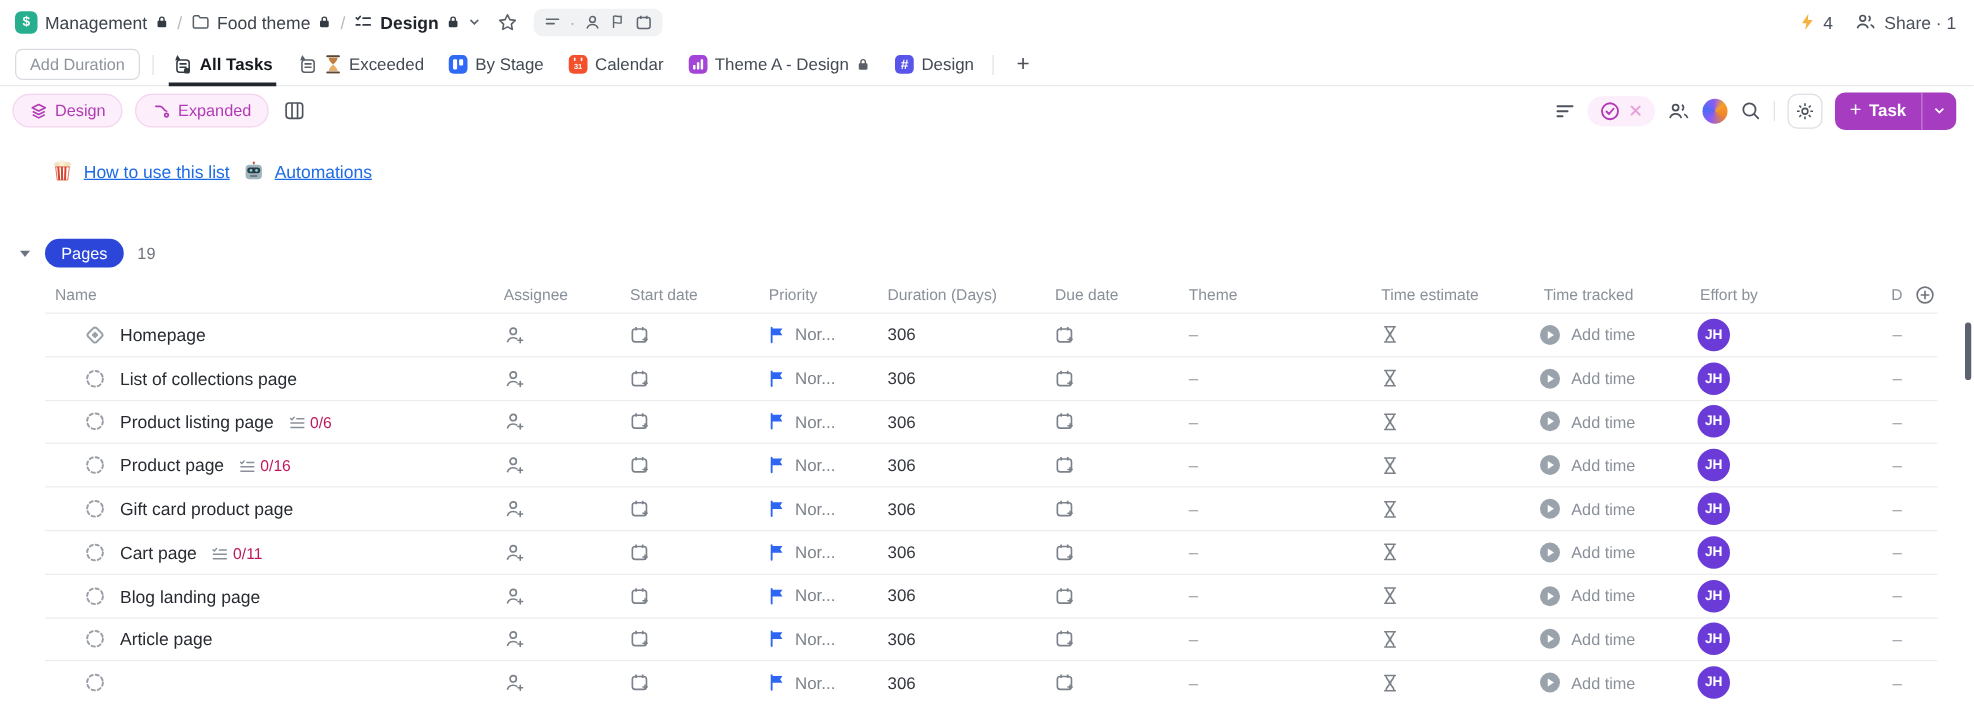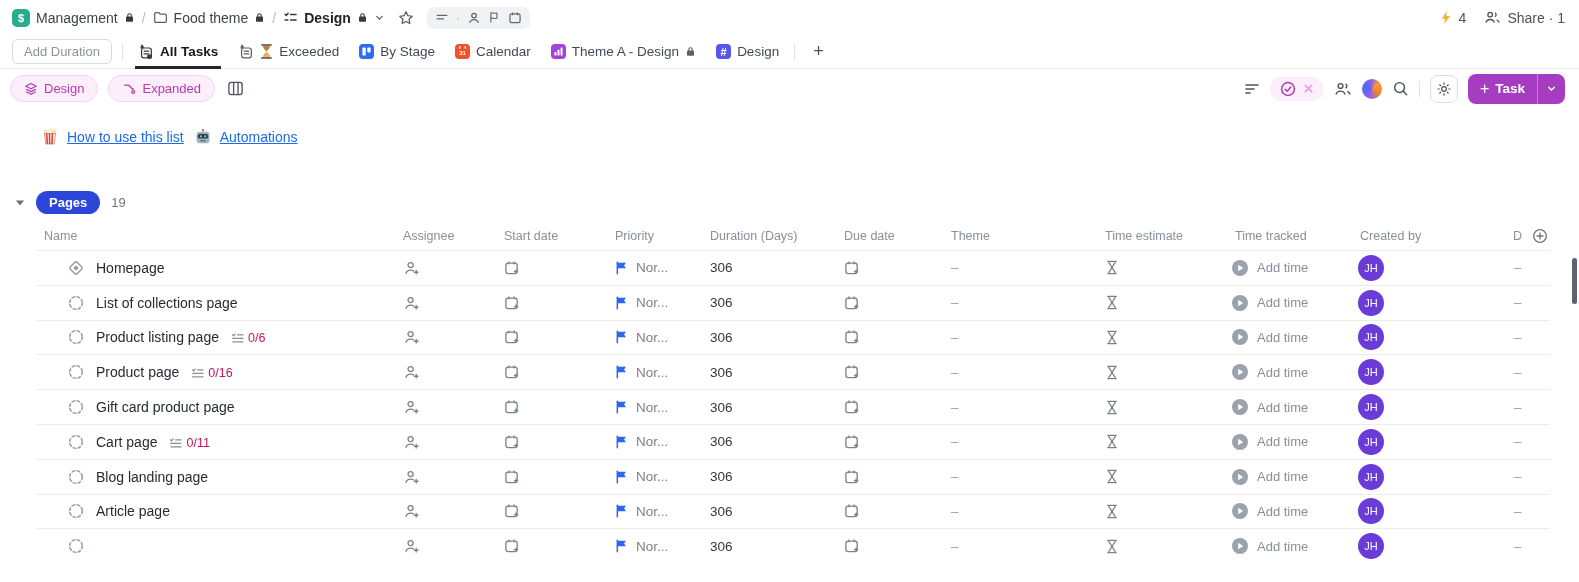--- a/index.html
+++ b/index.html
@@ -47,41 +47,41 @@
   .task-div { width:1px; background:rgba(255,255,255,.35); }
   .task-caret { display:flex; align-items:center; padding:0 8px; }
 
   
   .doclinks { margin:20px 0 0 42px; display:flex; flex-direction:row; gap:11px; }
   .doclink-row { display:flex; align-items:center; gap:9px; }
   .doclink { color:#1d6be5; text-decoration:underline; font-size:14px; cursor:pointer; }
 
   .group-row { margin:46px 0 0 15px; display:flex; align-items:center; gap:11px; }
   .caret-btn { color:#6b7280; cursor:pointer; }
-  .group-pill { background:#2b46d8; color:#fff; font-size:13px; font-weight:700; border-radius:13px; padding:4px 13px; cursor:pointer; }
+  .group-pill { background:#2b46d8; color:#fff; font-size:13px; font-weight:400; border-radius:13px; padding:4px 13px; cursor:pointer; }
   .group-count { color:#6f747c; font-size:13px; }
 
   
   .table { margin:8px 0 0 36px; width:1514px;
     --cols:363px 101px 111px 95px 134px 107px 154px 130px 125px 156px 38px; }
   .thead { display:grid; grid-template-columns:var(--cols); height:28px; align-items:center;
     color:#8a9099; font-size:12.5px; }
   .thead > div { padding-left:4px; }
   .th-name { padding-left:8px !important; }
   .th-d { display:flex; align-items:center; gap:10px; justify-content:flex-end; padding-right:2px; }
   .trow { display:grid; grid-template-columns:var(--cols); height:34.8px; align-items:center;
     border-top:1px solid #ededf0; font-size:13.5px; cursor:pointer; }
   .cell { padding-left:4px; display:flex; align-items:center; gap:8px; color:#7c828a; }
   .cell-name { padding-left:32px; gap:12px;align-items:flex-end; }
   .task-name { color:#272b31; font-size:14px; font-weight:500; white-space:nowrap; }
   .chk-badge { display:flex; align-items:center; gap:4px; color:#be185d; font-size:12.5px; }
   .num { color:#32363d; }
   .addtime { color:#8a9099; font-size:13px; }
   .avatar-jh { width:26px; height:26px; border-radius:50%; background:#6a3bd6; color:#fff;
-    font-size:11px; font-weight:400; display:flex; align-items:center; justify-content:center; }
+    font-size:11px; font-weight:700; display:flex; align-items:center; justify-content:center; }
   .dash { color:#9aa0a8; }
 
   .vscroll-thumb { position:absolute; top:258px; right:2px; width:5px; height:46px; background:#5d636e; border-radius:3px; }
 </style>
 </head>
 <body>
 
 <div class="topbar">
   <div class="crumbs">
     <div class="crumb">
@@ -390,21 +390,21 @@
   <div class="thead">
     <div class="th-name">Name</div>
     <div>Assignee</div>
     <div>Start date</div>
     <div>Priority</div>
     <div>Duration (Days)</div>
     <div>Due date</div>
     <div>Theme</div>
     <div>Time estimate</div>
     <div>Time tracked</div>
-    <div>Created by</div>
+    <div>Effort by</div>
     <div class="th-d">
       <span>D</span>
       <span style="color:#6f747c;">
         <svg width="16" height="16" viewBox="0 0 16 16" fill="none" stroke="currentColor" stroke-width="1.3">
             <circle cx="8" cy="8" r="6.3"></circle>
             <path d="M8 5v6M5 8h6" stroke-linecap="round"></path>
           </svg>
       </span>
     </div>
   </div>

